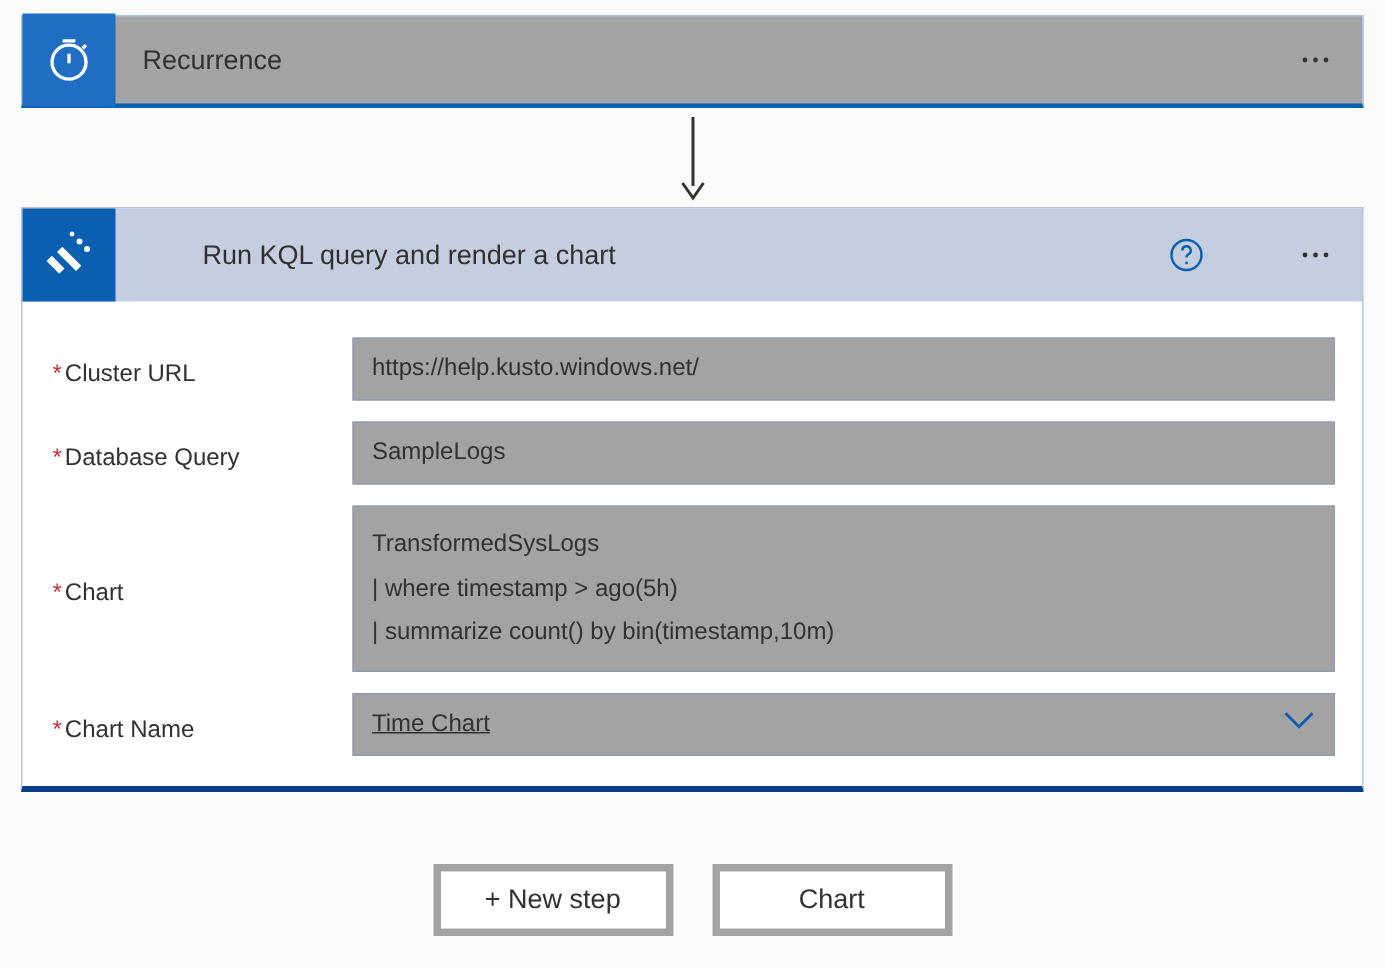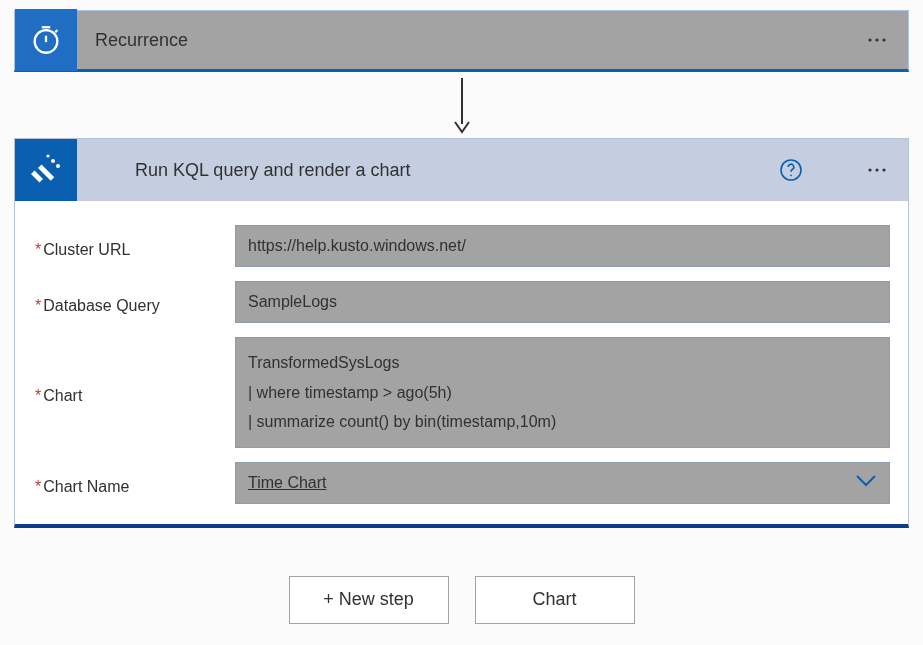--- a/index.html
+++ b/index.html
@@ -132,21 +132,21 @@
 
   
   .footer {
     display:flex; justify-content:center;
     gap: 26px;
     margin-top: 48px;
   }
   .footer-btn {
     min-width: 160px;
     height: 48px;
-    border: 1px solid #a3a3a3;
+    border: 5px solid #a3a3a3;
     background: #fff;
     font-size: 18px;
     font-family: inherit;
     color: #323130;
     display:flex; align-items:center; justify-content:center;
     cursor:pointer;
     padding: 0 22px;
   }
 </style>
 </head>

